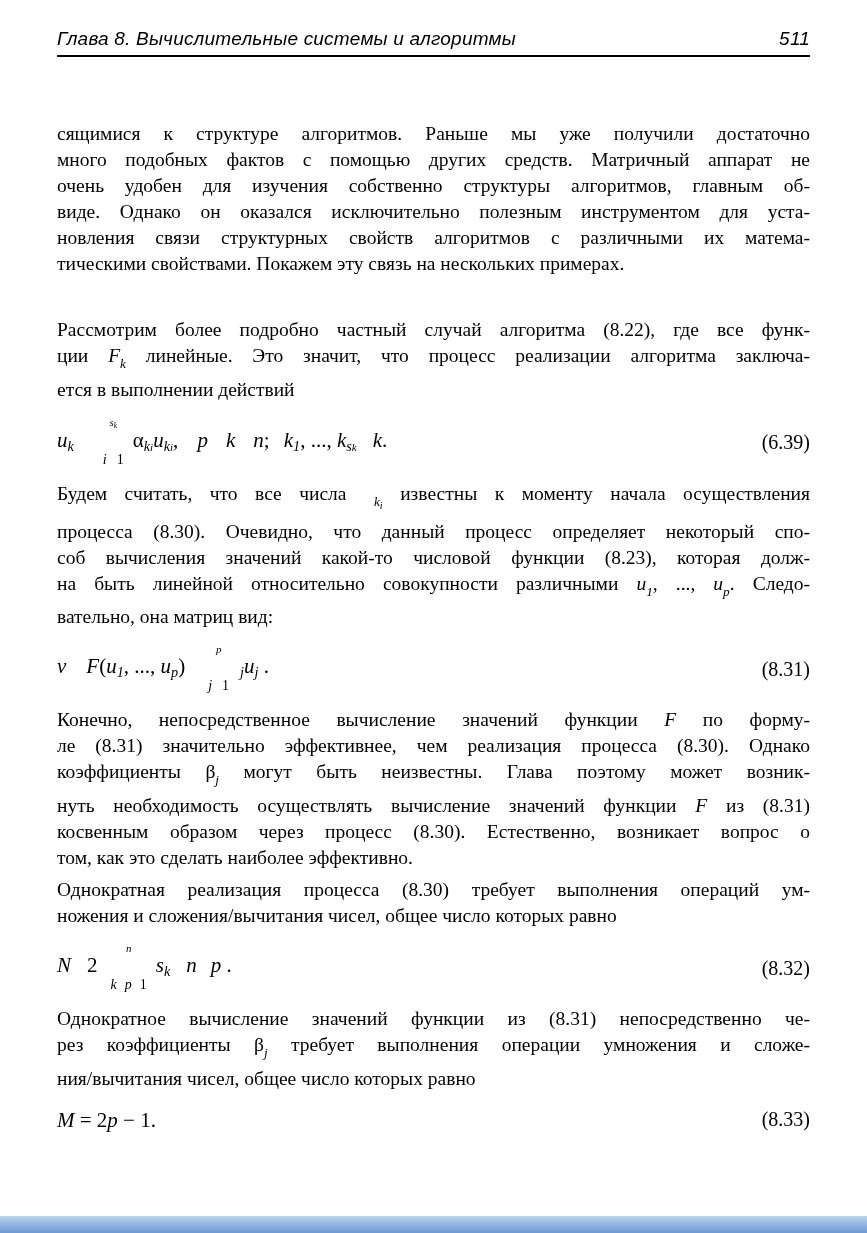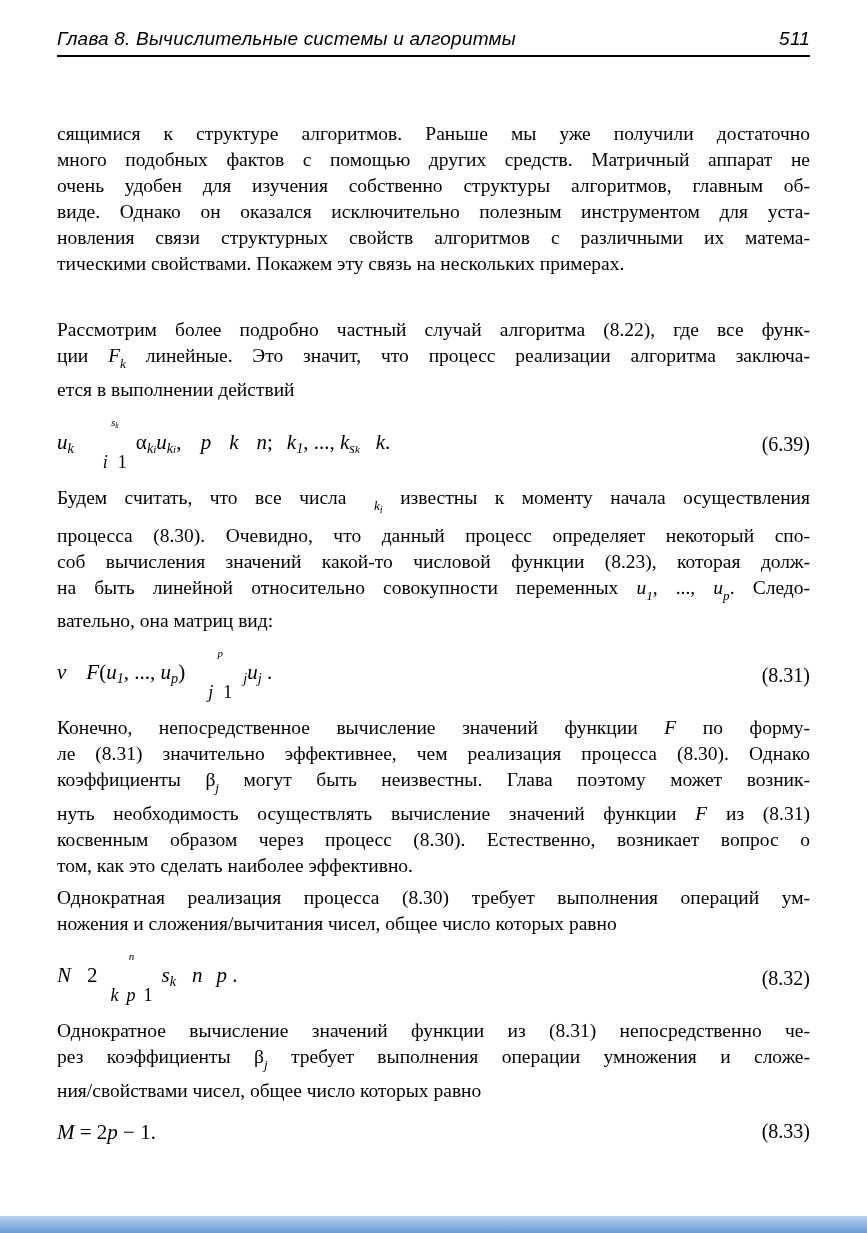--- a/index.html
+++ b/index.html
@@ -56,21 +56,21 @@
     position:absolute; right:0; top:50%;
     transform:translateY(-50%);
     font-style:normal; font-size:20px;
   }
   .fstack{
     display:inline-flex; flex-direction:column; align-items:center;
     vertical-align:middle; margin:0 3px;
   }
   .fstack .top{ font-size:11px; line-height:1; }
   .fstack .mid{ height:24px; width:2px; }
-  .fstack .bot{ font-size:18px; line-height:1; }
+  .fstack .bot{ font-size:14px; line-height:1; }
   
   .bottom-bar{
     position:absolute; left:0; right:0; bottom:0; height:17px;
     background:linear-gradient(180deg,#b9d4f0 0%,#8db4e2 55%,#6d9ad0 100%);
   }
 </style>
 </head>
 <body>
 
 <div class="page">
@@ -106,21 +106,21 @@
             <span class="mid"></span>
             <span class="bot"><span class="seg-i">i</span><span class="seg-gap" style="width: 10px;"></span><span>1</span></span>
           </span><span class="seg-gap" style="width: 6px;"></span><span>α</span><span class="seg-sub">k</span><span class="seg-subsub">i</span><span class="seg-i">u</span><span class="seg-sub">k</span><span class="seg-subsub">i</span><span>, </span><span class="seg-gap" style="width: 14px;"></span><span class="seg-i">p</span><span class="seg-gap" style="width: 18px;"></span><span class="seg-i">k</span><span class="seg-gap" style="width: 18px;"></span><span class="seg-i">n</span><span>;</span><span class="seg-gap" style="width: 14px;"></span><span class="seg-i">k</span><span class="seg-sub">1</span><span>, ..., </span><span class="seg-i">k</span><span class="seg-sub">s</span><span class="seg-subsub">k</span><span class="seg-gap" style="width: 16px;"></span><span class="seg-i">k</span><span>.</span></span>
       <span class="eq-num">(6.39)</span>
     </div>
 
     <div class="para">
         <div class="line"><span>Будем считать, что все числа </span><span class="seg-gap" style="width: 10px;"></span><span class="seg-sub">k</span><span class="seg-subsub">i</span><span> известны к моменту начала осуществления</span></div>
         <div class="line"><span>процесса (8.30). Очевидно, что данный процесс определяет некоторый спо-</span></div>
         <div class="line"><span>соб вычисления значений какой-то числовой функции (8.23), которая долж-</span></div>
-        <div class="line"><span>на быть линейной относительно совокупности переменных </span><span class="seg-i">u</span><span class="seg-sub">1</span><span>, ..., </span><span class="seg-i">u</span><span class="seg-sub">p</span><span>. Следо-</span></div>
+        <div class="line"><span>на быть линейной относительно совокупности различными </span><span class="seg-i">u</span><span class="seg-sub">1</span><span>, ..., </span><span class="seg-i">u</span><span class="seg-sub">p</span><span>. Следо-</span></div>
         <div class="line last"><span>вательно, она матриц вид:</span></div>
       </div>
 
     <div class="formula">
       <span class="f-body"><span class="seg-i">v</span><span class="seg-gap" style="width: 20px;"></span><span class="seg-i">F</span><span>(</span><span class="seg-i">u</span><span class="seg-sub">1</span><span>, ..., </span><span class="seg-i">u</span><span class="seg-sub">p</span><span>)</span><span class="seg-gap" style="width: 20px;"></span><span class="fstack">
             <span class="top"><span class="seg-i">p</span></span>
             <span class="mid"></span>
             <span class="bot"><span class="seg-i">j</span><span class="seg-gap" style="width: 10px;"></span><span>1</span></span>
           </span><span class="seg-gap" style="width: 8px;"></span><span class="seg-sub">j</span><span class="seg-i">u</span><span class="seg-sub">j</span><span> .</span></span>
       <span class="eq-num">(8.31)</span>
@@ -145,21 +145,21 @@
             <span class="top"><span class="seg-i">n</span></span>
             <span class="mid"></span>
             <span class="bot"><span class="seg-i">k</span><span class="seg-gap" style="width: 8px;"></span><span class="seg-i">p</span><span class="seg-gap" style="width: 8px;"></span><span>1</span></span>
           </span><span class="seg-gap" style="width: 6px;"></span><span class="seg-i">s</span><span class="seg-sub">k</span><span class="seg-gap" style="width: 16px;"></span><span class="seg-i">n</span><span class="seg-gap" style="width: 14px;"></span><span class="seg-i">p</span><span> .</span></span>
       <span class="eq-num">(8.32)</span>
     </div>
 
     <div class="para">
         <div class="line"><span>Однократное вычисление значений функции из (8.31) непосредственно че-</span></div>
         <div class="line"><span>рез коэффициенты β</span><span class="seg-sub">j</span><span> требует выполнения операции умножения и сложе-</span></div>
-        <div class="line last"><span>ния/свойствами чисел, общее число которых равно</span></div>
+        <div class="line last"><span>ния/вычитания чисел, общее число которых равно</span></div>
       </div>
 
     <div class="formula">
       <span class="f-body"><span class="seg-i">M</span><span> = 2</span><span class="seg-i">p</span><span> − 1.</span></span>
       <span class="eq-num">(8.33)</span>
     </div>
 
   </main>
 
   <div class="bottom-bar"></div>

